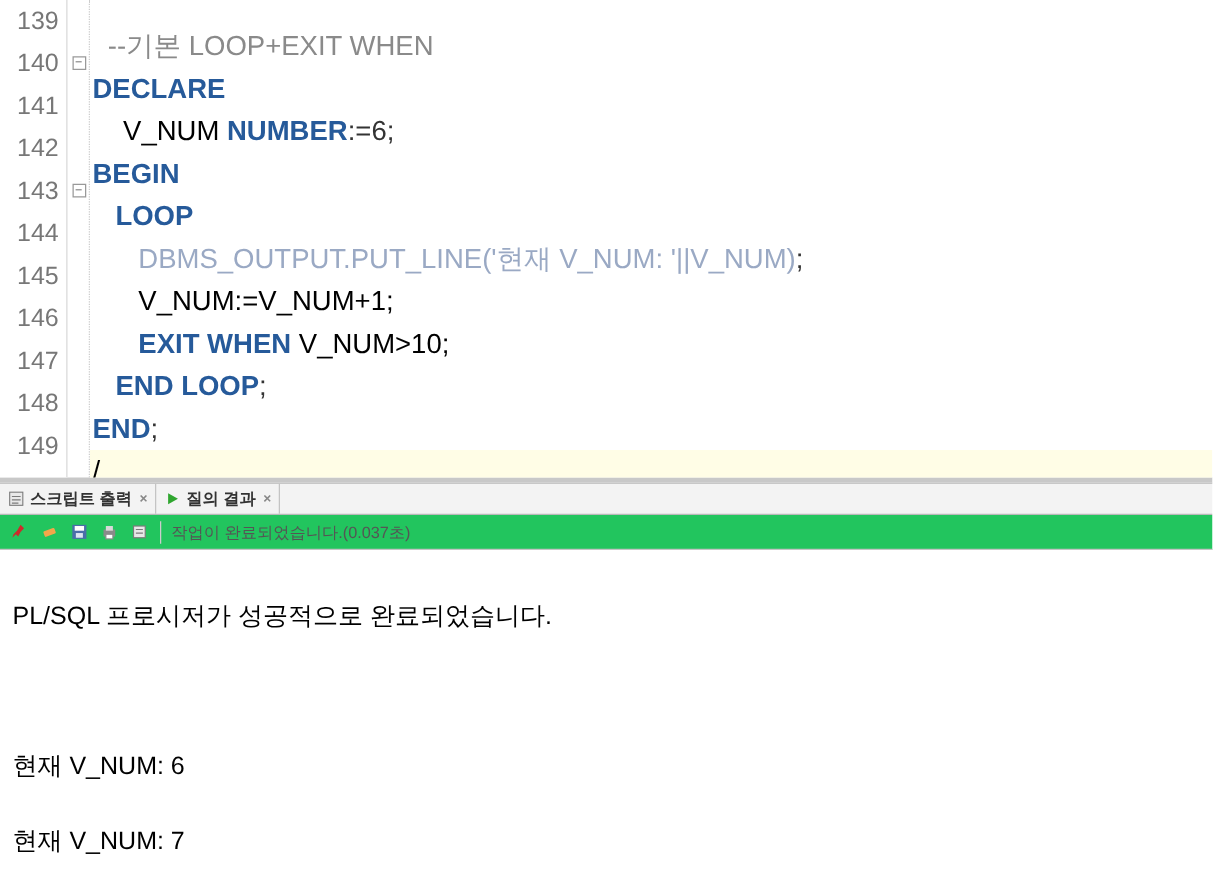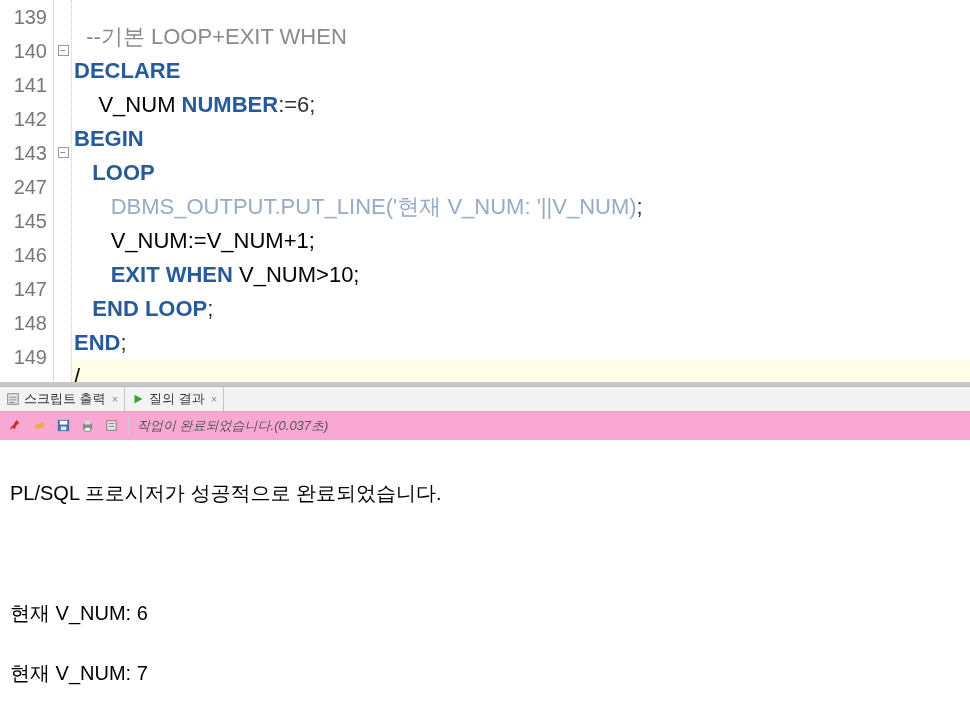--- a/index.html
+++ b/index.html
@@ -74,43 +74,43 @@
   .punct { color: #333; }
 
   .tab-bar {
     display: flex;
     align-items: center;
     background: #f3f3f3;
     border-top: 1px solid #b9b9b9;
     border-bottom: 1px solid #b9b9b9;
     height: 26px;
     font-size: 13px;
+    font-weight: bold;
   }
   .tab {
     display: flex;
     align-items: center;
     gap: 4px;
     padding: 0 6px;
     height: 100%;
     border-right: 1px solid #c4c4c4;
     color: #333;
   }
   .tab .close { color: #888; font-size: 11px; padding-left: 2px; cursor: pointer; }
   .tab-icon { width: 14px; height: 14px; display: inline-block; }
 
   .toolbar {
     display: flex;
     align-items: center;
     gap: 6px;
     height: 28px;
-    background: #f9a8d4;
+    background: #22c55e;
     border-bottom: 1px solid #c4c4c4;
     font-size: 13px;
     padding: 0 6px;
-    font-style: italic;
   }
   .toolbar .sep { width: 1px; height: 18px; background: #ccc; margin: 0 2px; }
   .toolbar .status { color: #555; }
   .tb-btn { width: 18px; height: 18px; display: inline-flex; align-items: center; justify-content: center; cursor: pointer; }
 
   .output-area {
     flex: 1;
     padding: 8px 10px;
     font-size: 20px;
     line-height: 30px;
@@ -122,21 +122,21 @@
 </head>
 <body>
 
 <div class="editor-area">
   <div class="gutter" id="gutter">
       <div>139</div>
       <div>140</div>
       <div>141</div>
       <div>142</div>
       <div>143</div>
-      <div>247</div>
+      <div>144</div>
       <div>145</div>
       <div>146</div>
       <div>147</div>
       <div>148</div>
       <div>149</div>
     </div>
   <div class="fold-col" id="foldcol">
       <span class="fold-mark"></span>
       <span class="fold-mark"><span class="fold-box">−</span></span>
       <span class="fold-mark"></span>

